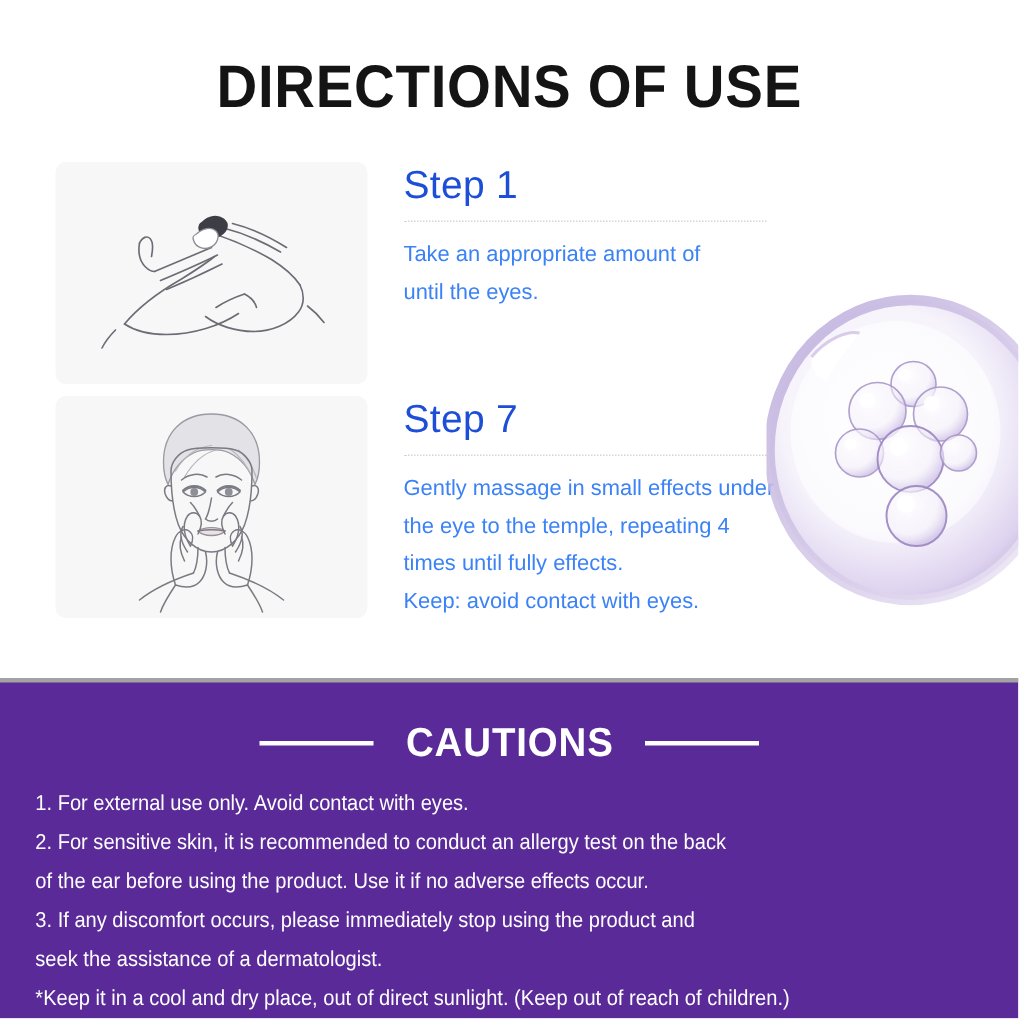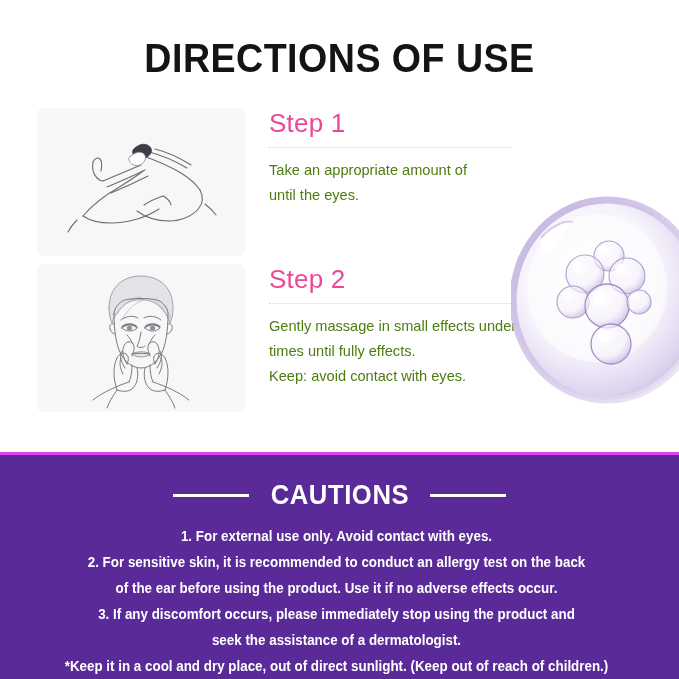--- a/index.html
+++ b/index.html
@@ -62,36 +62,36 @@
   .thumb svg { display: block; width: 100%; height: 100%; }
 
   .step-text {
     position: absolute;
     left: 232px;
     top: 0px;
     width: 260px;
   }
   .step-heading {
     font-size: 26px;
-    color: #ec4899;
+    color: #1d4ed8;
     font-weight: normal;
     letter-spacing: 0.2px;
     line-height: 30px;
     margin: 0 0 2px 0;
   }
   .dotted-rule {
     width: 242px;
     height: 0;
     border-top: 1px dotted #d6d4d8;
     margin: 9px 0 10px 0;
   }
   .step-body {
     font-size: 14.6px;
     line-height: 25px;
-    color: #4d7c0f;
+    color: #3b82f6;
   }
   .step-body .line { display: block; white-space: nowrap; }
 
   
   .droplet {
     position: absolute;
     right: -22px;
     top: 196px;
     width: 190px;
     height: 215px;
@@ -100,21 +100,21 @@
   .droplet svg { display:block; width:100%; height:100%; }
 
   
   .cautions {
     position: absolute;
     left: 0;
     bottom: 0;
     width: 679px;
     height: 227px;
     background: #5a2a98;
-    border-top: 3px solid #d946ef;
+    border-top: 3px solid #a3a3a3;
     box-sizing: border-box;
   }
   .cautions-head {
     position: absolute;
     top: 25px;
     left: 0;
     width: 679px;
     display: flex;
     align-items: center;
     justify-content: center;
@@ -133,24 +133,23 @@
     letter-spacing: 0.6px;
     transform: scaleX(0.95);
     transform-origin: center center;
     white-space: nowrap;
   }
   .cautions-body {
     position: absolute;
     top: 68px;
     left: 0;
     width: 673px;
-    text-align: center;
     color: #ffffff;
     font-size: 14.4px;
-    font-weight: bold;
+    font-weight: normal;
     line-height: 26px;
   }
   .cautions-body .cline {
     display: block;
     white-space: nowrap;
     transform: scaleX(0.93);
     transform-origin: center center;
   }
 </style>
 </head>
@@ -258,24 +257,25 @@
             <path d="M128 126 C122 128 116 128 112 124 C108 120 106 112 108 104"></path>
             <path d="M112 80 C114 76 116 73 118 71"></path>
 
             <path d="M80 126 C76 132 72 138 70 144"></path>
             <path d="M128 126 C132 132 136 138 138 144"></path>
           </g>
         </svg>
       </div>
 
       <div class="step-text">
-        <div class="step-heading">Step 2</div>
+        <div class="step-heading">Step 7</div>
         <div class="dotted-rule"></div>
         <div class="step-body">
           <span class="line">Gently massage in small effects under</span>
+          <span class="line">the eye to the temple, repeating 4</span>
           <span class="line">times until fully effects.</span>
           <span class="line">Keep:  avoid contact with eyes.</span>
         </div>
       </div>
     </div>
   </div>
 
   <div class="droplet">
     <svg viewBox="0 0 190 215" xmlns="http://www.w3.org/2000/svg">
       <defs>

